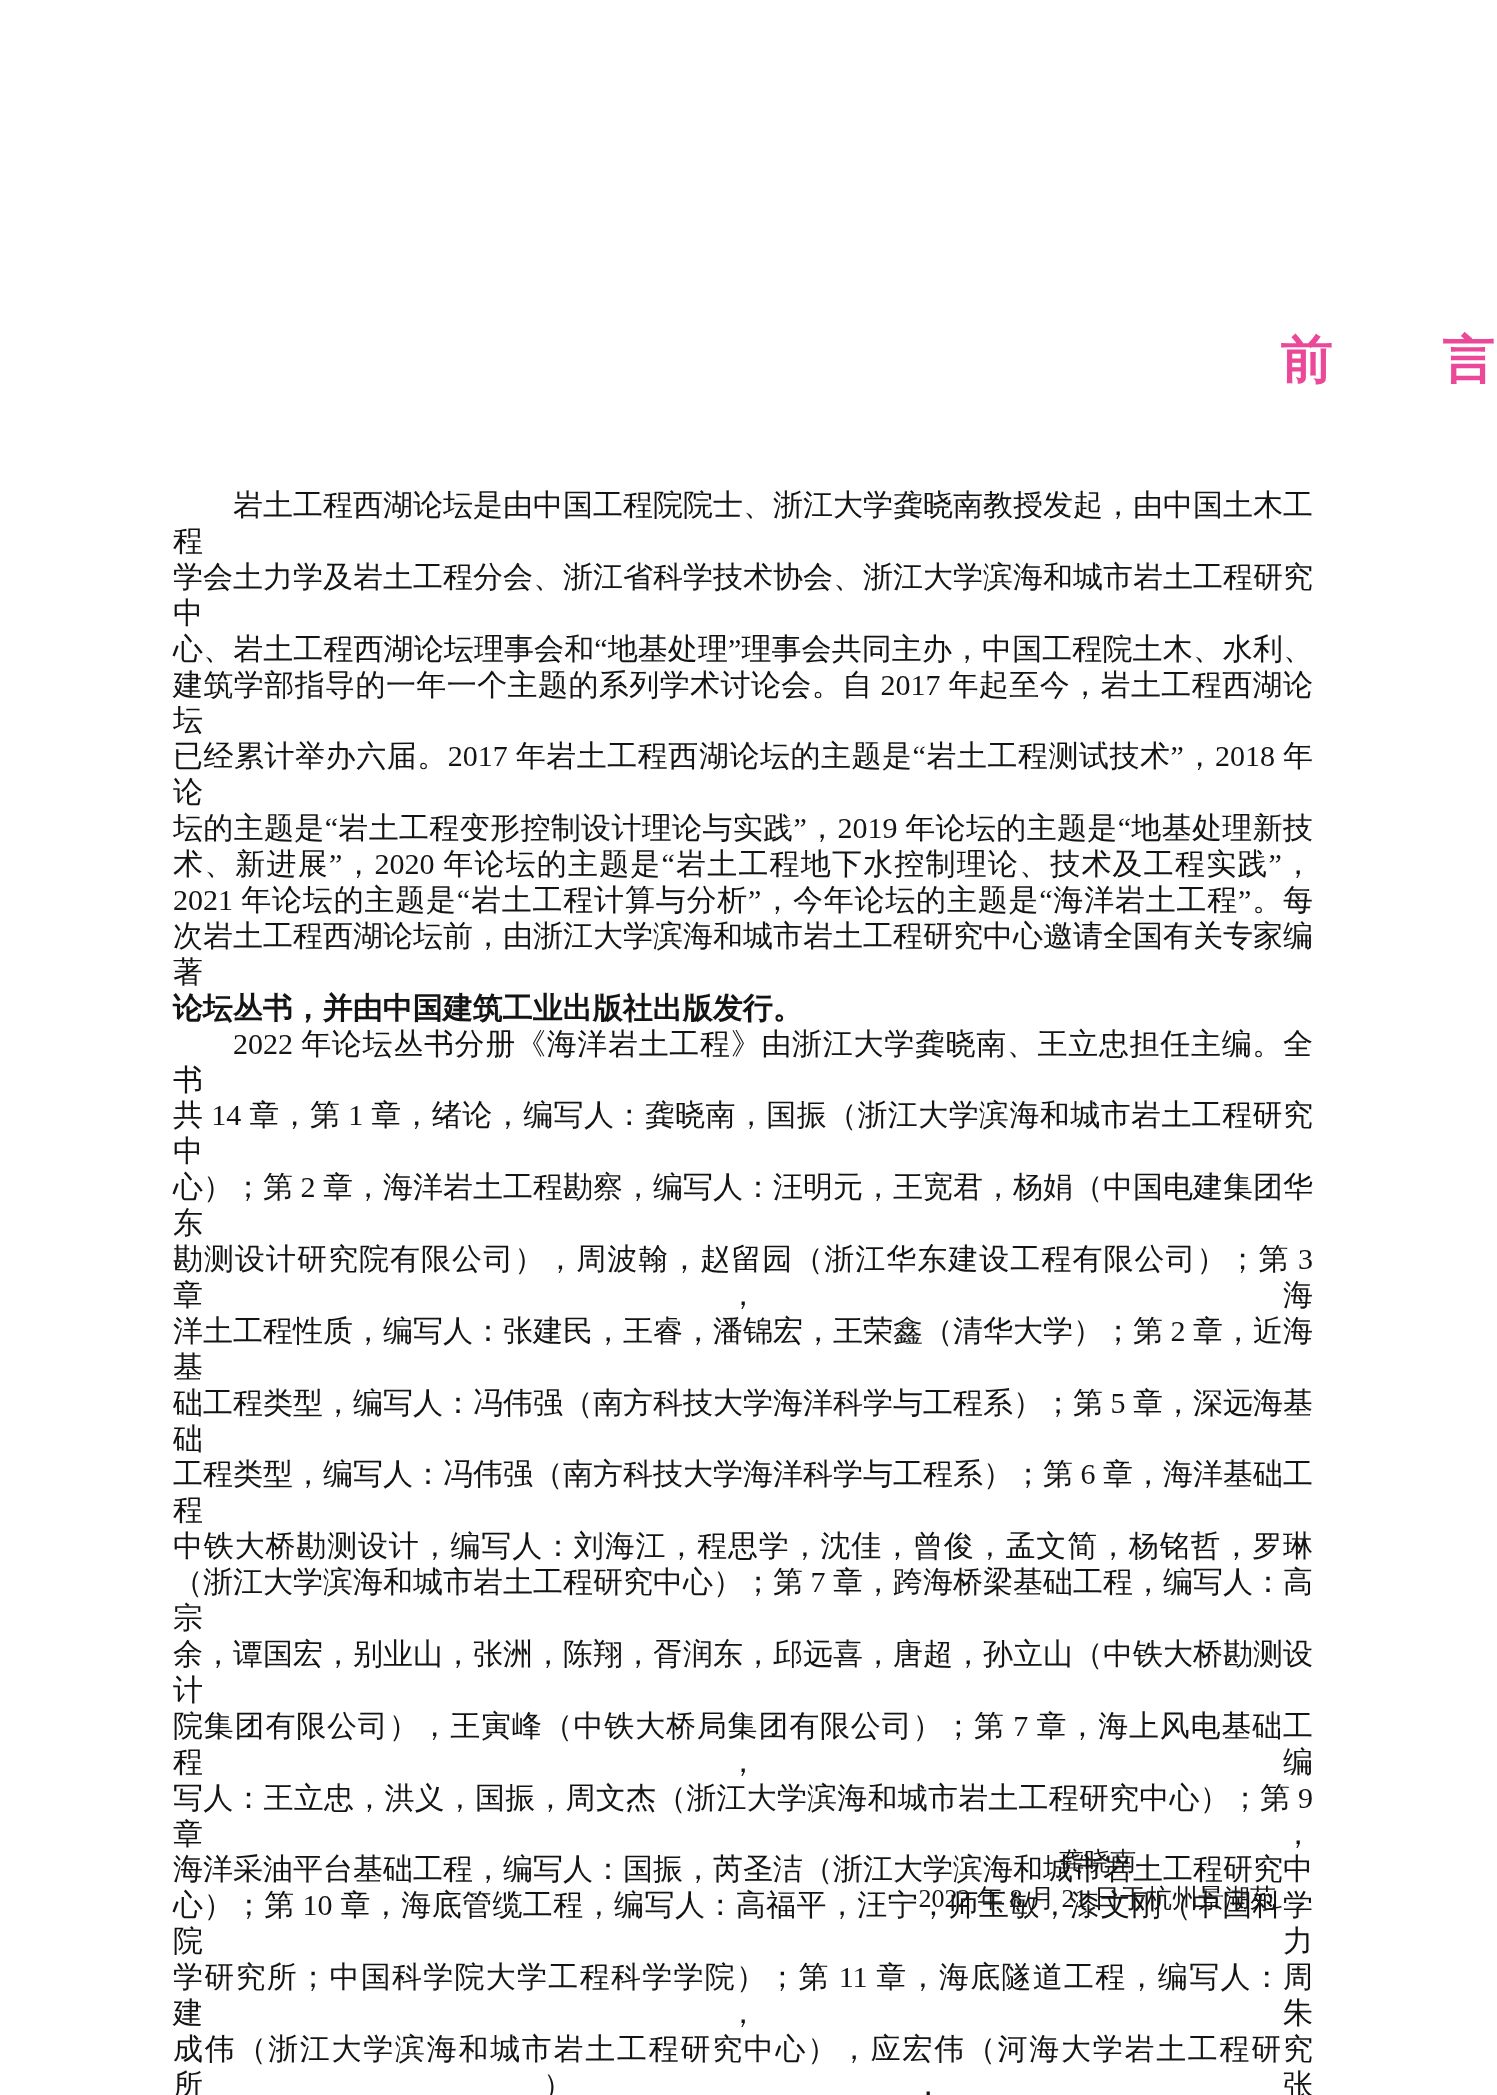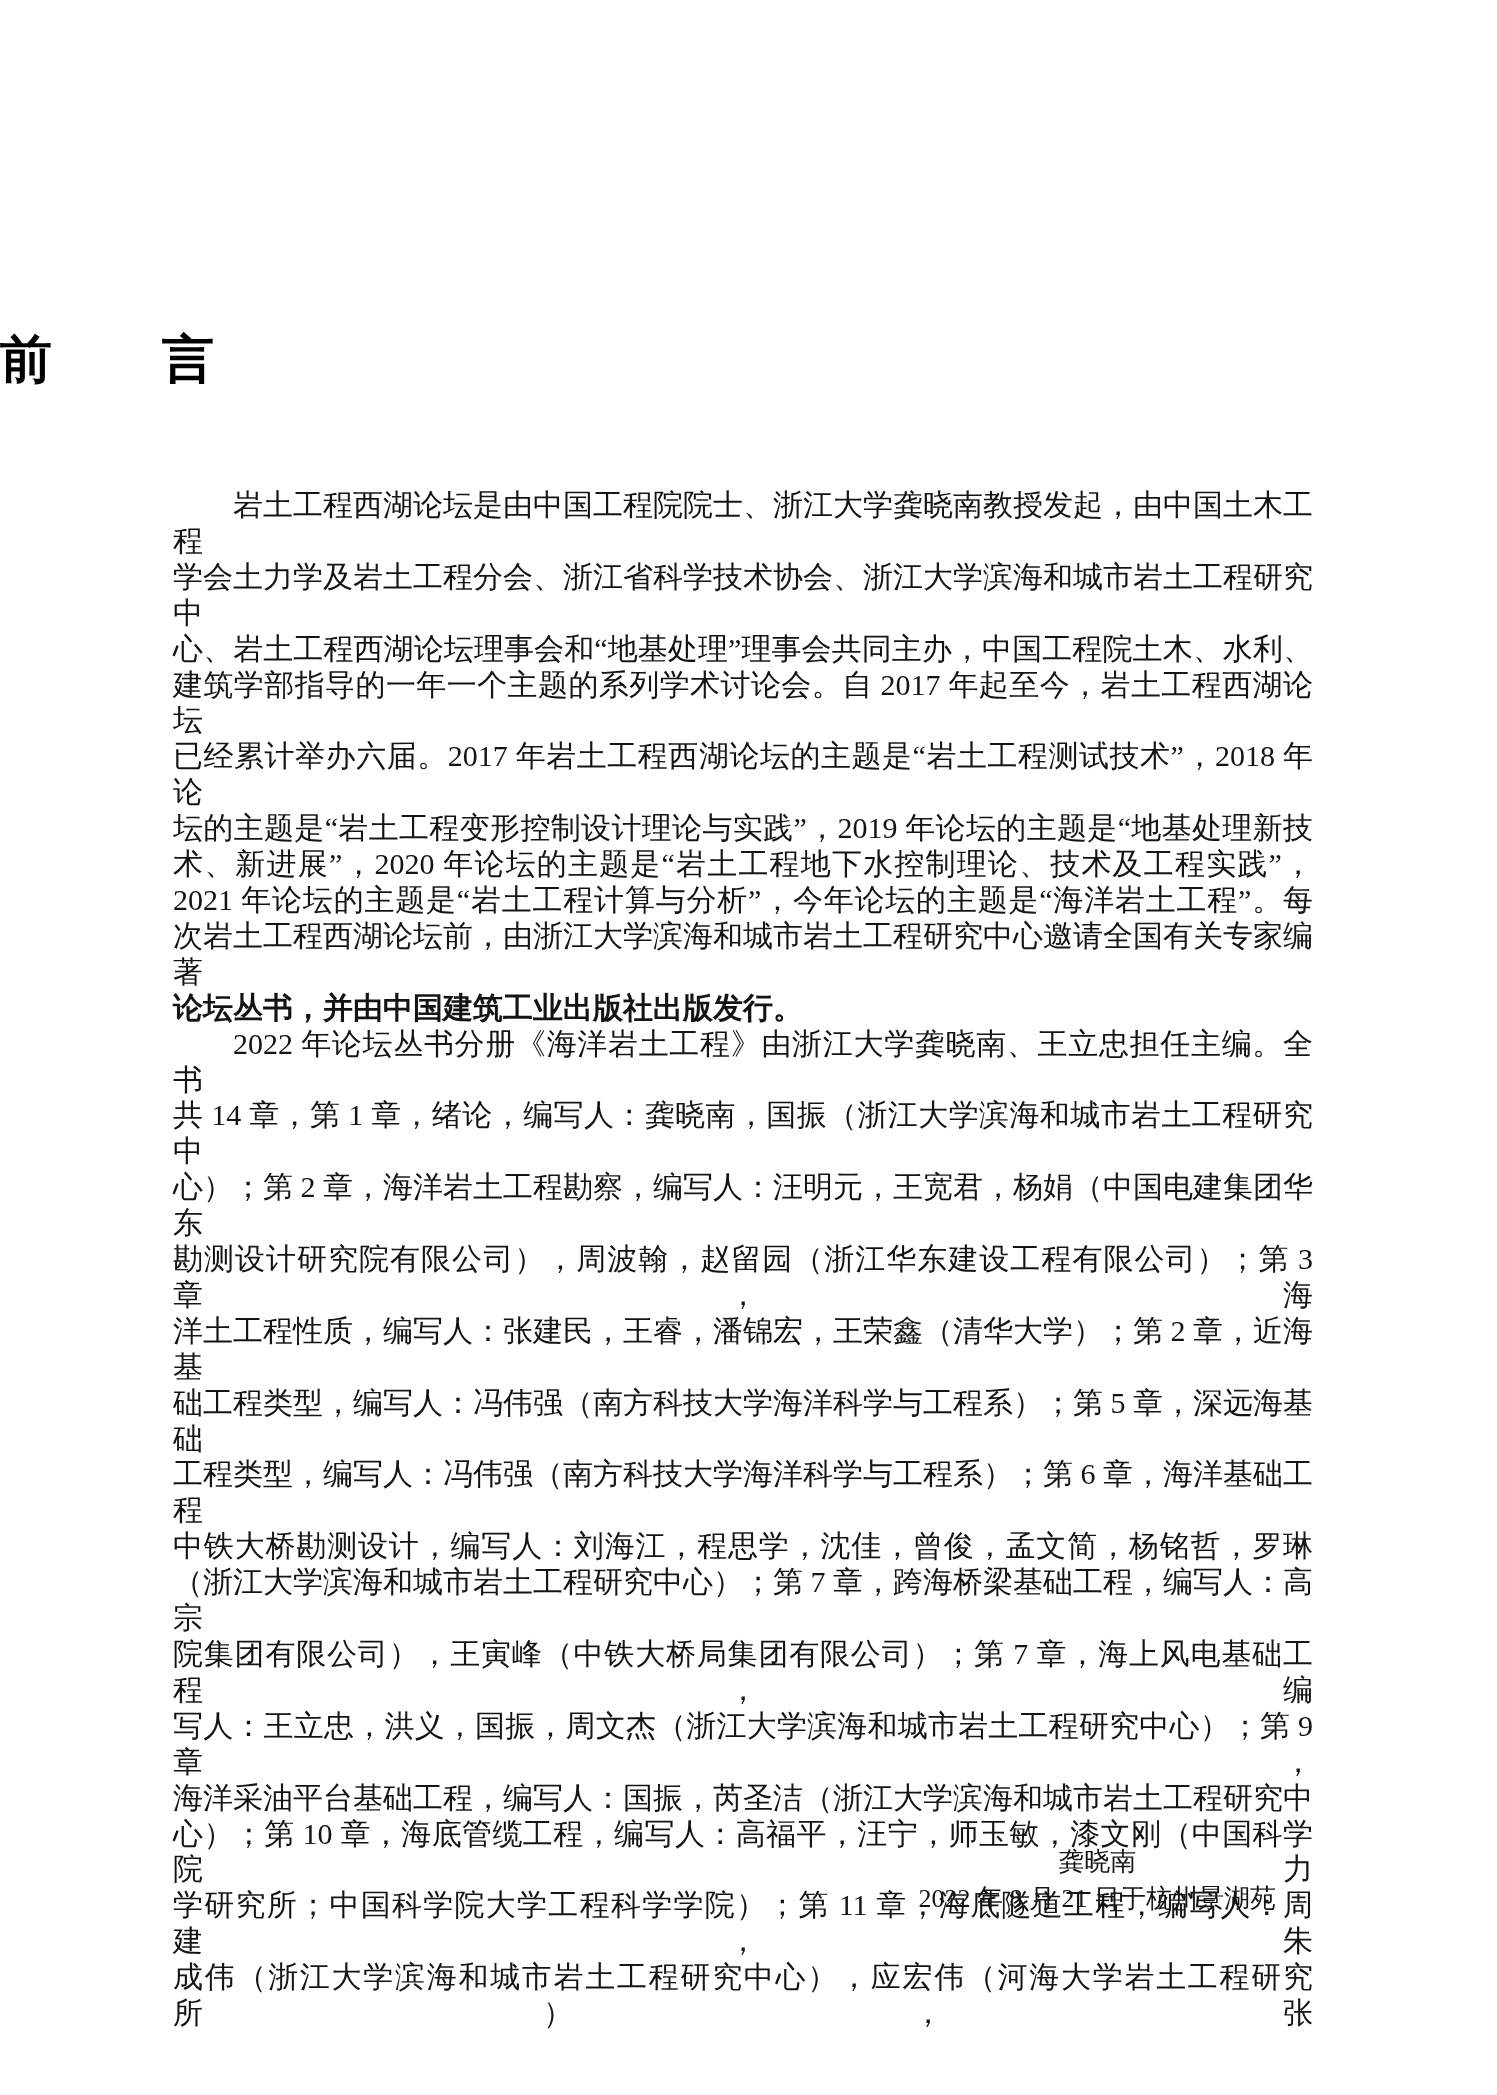--- a/index.html
+++ b/index.html
@@ -15,26 +15,26 @@
     color: #111111;
     font-family: "Liberation Serif", "DejaVu Serif", serif;
     overflow: hidden;
   }
   .title {
     position: absolute;
     top: 328px;
     left: 0;
     width: 100%;
     margin: 0;
-    text-align: left;
+    text-align: right;
     font-size: 52px;
     line-height: 64px;
     font-weight: bold;
     letter-spacing: 2px;
-    color: #000000;
+    color: #ec4899;
   }
   .body-text {
     position: absolute;
     left: 173px;
     top: 487px;
     width: 1140px;
     font-size: 30px;
     line-height: 35.9px;
     color: #141414;
   }
@@ -82,20 +82,21 @@
       <div class="para-line last">论坛丛书，并由中国建筑工业出版社出版发行。</div>
       <div class="para-line first">2022 年论坛丛书分册《海洋岩土工程》由浙江大学龚晓南、王立忠担任主编。全书</div>
       <div class="para-line">共 14 章，第 1 章，绪论，编写人：龚晓南，国振（浙江大学滨海和城市岩土工程研究中</div>
       <div class="para-line">心）；第 2 章，海洋岩土工程勘察，编写人：汪明元，王宽君，杨娟（中国电建集团华东</div>
       <div class="para-line">勘测设计研究院有限公司），周波翰，赵留园（浙江华东建设工程有限公司）；第 3 章，海</div>
       <div class="para-line">洋土工程性质，编写人：张建民，王睿，潘锦宏，王荣鑫（清华大学）；第 2 章，近海基</div>
       <div class="para-line">础工程类型，编写人：冯伟强（南方科技大学海洋科学与工程系）；第 5 章，深远海基础</div>
       <div class="para-line">工程类型，编写人：冯伟强（南方科技大学海洋科学与工程系）；第 6 章，海洋基础工程</div>
       <div class="para-line">中铁大桥勘测设计，编写人：刘海江，程思学，沈佳，曾俊，孟文简，杨铭哲，罗琳</div>
       <div class="para-line">（浙江大学滨海和城市岩土工程研究中心）；第 7 章，跨海桥梁基础工程，编写人：高宗</div>
+      <div class="para-line">余，谭国宏，别业山，张洲，陈翔，胥润东，邱远喜，唐超，孙立山（中铁大桥勘测设计</div>
       <div class="para-line">院集团有限公司），王寅峰（中铁大桥局集团有限公司）；第 7 章，海上风电基础工程，编</div>
       <div class="para-line">写人：王立忠，洪义，国振，周文杰（浙江大学滨海和城市岩土工程研究中心）；第 9 章，</div>
       <div class="para-line">海洋采油平台基础工程，编写人：国振，芮圣洁（浙江大学滨海和城市岩土工程研究中</div>
       <div class="para-line">心）；第 10 章，海底管缆工程，编写人：高福平，汪宁，师玉敏，漆文刚（中国科学院力</div>
       <div class="para-line">学研究所；中国科学院大学工程科学学院）；第 11 章，海底隧道工程，编写人：周建，朱</div>
       <div class="para-line">成伟（浙江大学滨海和城市岩土工程研究中心），应宏伟（河海大学岩土工程研究所），张</div>
     </div>
 
   <div class="signature">
     <div class="sig-name">龚晓南</div>

